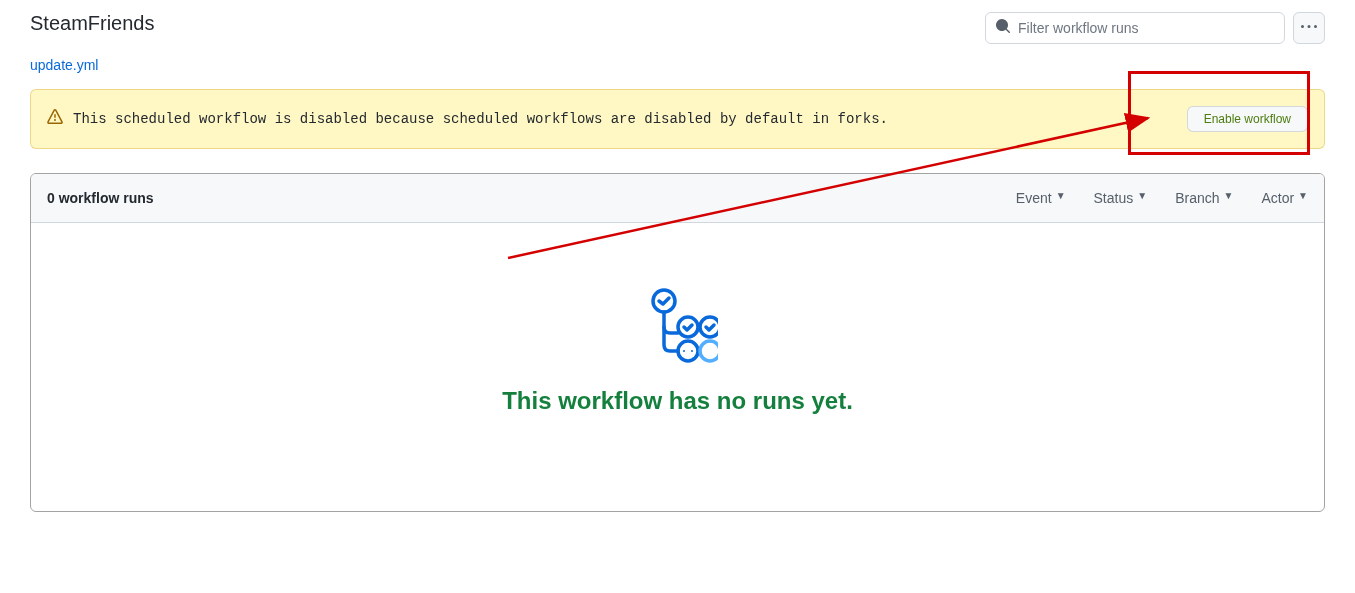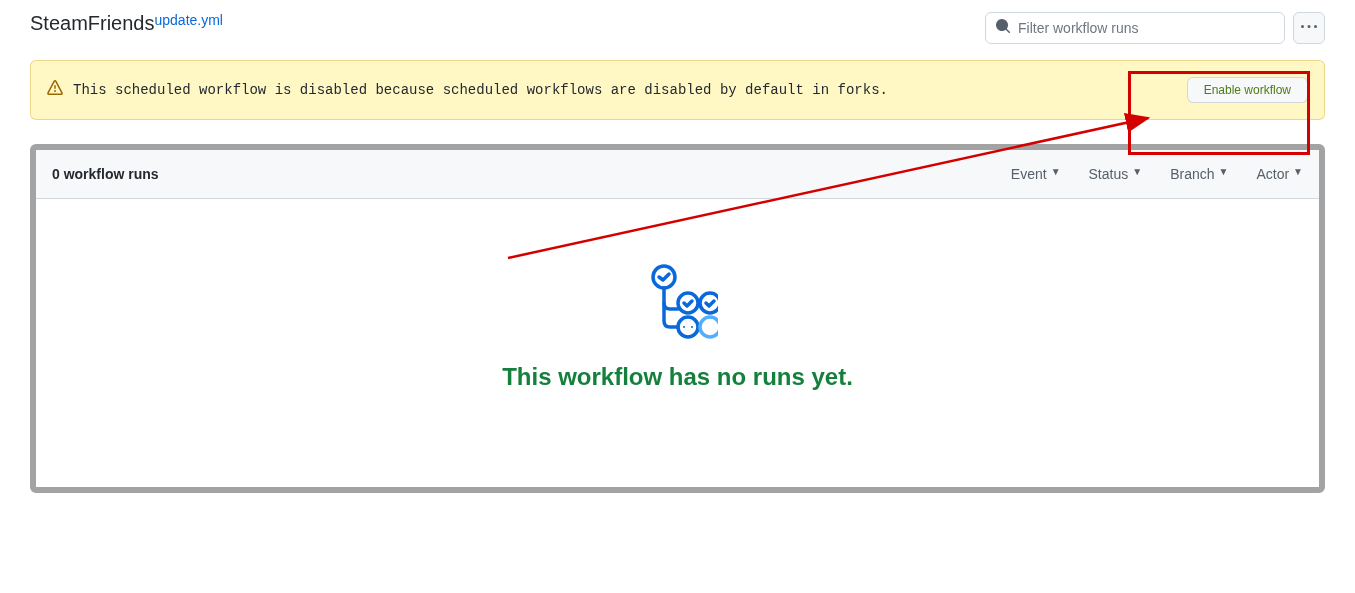--- a/index.html
+++ b/index.html
@@ -16,21 +16,22 @@
     position: relative;
   }
   .header-row {
     display: flex;
     justify-content: space-between;
     align-items: flex-start;
     margin-bottom: 16px;
   }
   .title-block {
     display: flex;
-    flex-direction: row;
+    flex-direction: column;
+    gap: 20px;
   }
   .page-title {
     font-size: 20px;
     font-weight: 400;
     color: #24292f;
     margin: 0 0 2px 0;
   }
   .yml-link {
     font-size: 14px;
     color: #0969da;
@@ -100,21 +101,21 @@
     border: 1px solid rgba(27,31,36,0.15);
     border-radius: 6px;
     padding: 5px 16px;
     font-size: 12px;
     font-weight: 500;
     color: #4d7c0f;
     cursor: pointer;
     white-space: nowrap;
   }
   .box {
-    border: 6px solid #a3a3a3;
+    border: 1px solid #a3a3a3;
     border-radius: 6px;
     overflow: hidden;
   }
   .box-header {
     background: #f6f8fa;
     border-bottom: 1px solid #d0d7de;
     padding: 16px;
     display: flex;
     justify-content: space-between;
     align-items: center;

